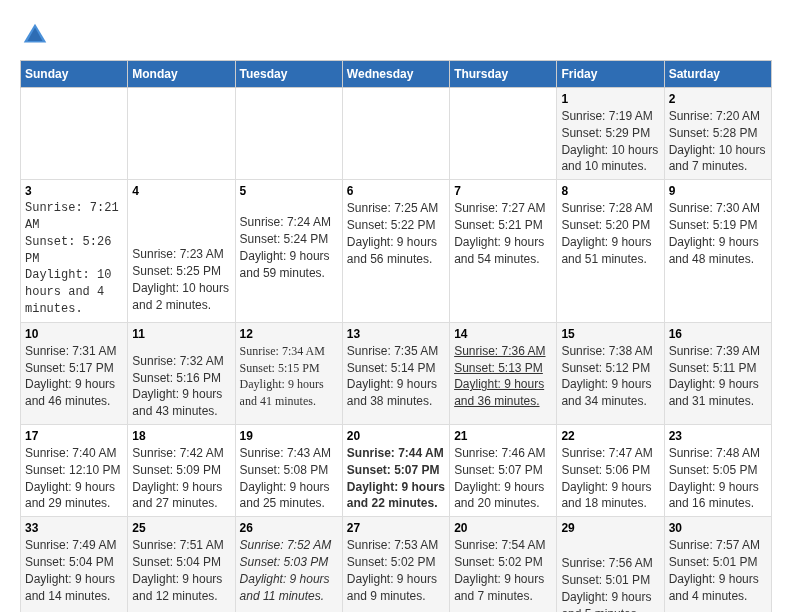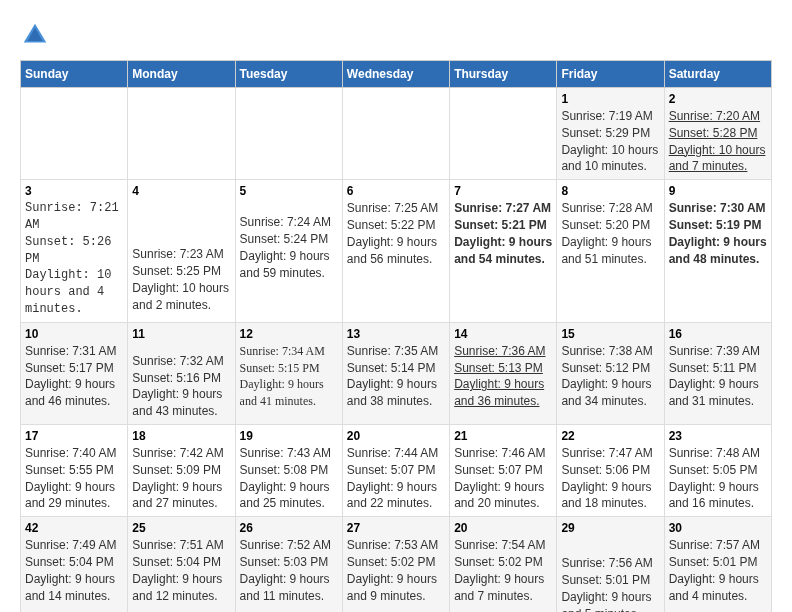--- a/index.html
+++ b/index.html
@@ -128,21 +128,21 @@
         <td class="empty"></td>
         <td class="empty"></td>
         <td>
           <div class="day-num">1</div>
           <div class="day-info" style="white-space: pre-line;">Sunrise: 7:19 AM
 Sunset: 5:29 PM
 Daylight: 10 hours and 10 minutes.</div>
         </td>
         <td>
           <div class="day-num">2</div>
-          <div class="day-info" style="white-space: pre-line; text-decoration: underline;">Sunrise: 7:20 AM
+          <div class="day-info" style="white-space: pre-line;">Sunrise: 7:20 AM
 Sunset: 5:28 PM
 Daylight: 10 hours and 7 minutes.</div>
         </td>
       </tr>
       <tr>
         <td>
           <div class="day-num">3</div>
           <div class="day-info" style="white-space: pre-line; font-family: Liberation Mono, monospace;">Sunrise: 7:21 AM
 Sunset: 5:26 PM
 Daylight: 10 hours and 4 minutes.</div>
@@ -160,33 +160,33 @@
 Daylight: 9 hours and 59 minutes.</div>
         </td>
         <td>
           <div class="day-num">6</div>
           <div class="day-info" style="white-space: pre-line;">Sunrise: 7:25 AM
 Sunset: 5:22 PM
 Daylight: 9 hours and 56 minutes.</div>
         </td>
         <td>
           <div class="day-num">7</div>
-          <div class="day-info" style="white-space: pre-line; font-weight: bold;">Sunrise: 7:27 AM
+          <div class="day-info" style="white-space: pre-line;">Sunrise: 7:27 AM
 Sunset: 5:21 PM
 Daylight: 9 hours and 54 minutes.</div>
         </td>
         <td>
           <div class="day-num">8</div>
           <div class="day-info" style="white-space: pre-line;">Sunrise: 7:28 AM
 Sunset: 5:20 PM
 Daylight: 9 hours and 51 minutes.</div>
         </td>
         <td>
           <div class="day-num">9</div>
-          <div class="day-info" style="white-space: pre-line; font-weight: bold;">Sunrise: 7:30 AM
+          <div class="day-info" style="white-space: pre-line;">Sunrise: 7:30 AM
 Sunset: 5:19 PM
 Daylight: 9 hours and 48 minutes.</div>
         </td>
       </tr>
       <tr>
         <td>
           <div class="day-num">10</div>
           <div class="day-info" style="white-space: pre-line;">Sunrise: 7:31 AM
 Sunset: 5:17 PM
 Daylight: 9 hours and 46 minutes.</div>
@@ -225,38 +225,38 @@
           <div class="day-num">16</div>
           <div class="day-info" style="white-space: pre-line;">Sunrise: 7:39 AM
 Sunset: 5:11 PM
 Daylight: 9 hours and 31 minutes.</div>
         </td>
       </tr>
       <tr>
         <td>
           <div class="day-num">17</div>
           <div class="day-info" style="white-space: pre-line;">Sunrise: 7:40 AM
-Sunset: 5:55 PM
+Sunset: 12:10 PM
 Daylight: 9 hours and 29 minutes.</div>
         </td>
         <td>
           <div class="day-num">18</div>
           <div class="day-info" style="white-space: pre-line;">Sunrise: 7:42 AM
 Sunset: 5:09 PM
 Daylight: 9 hours and 27 minutes.</div>
         </td>
         <td>
           <div class="day-num">19</div>
           <div class="day-info" style="white-space: pre-line;">Sunrise: 7:43 AM
 Sunset: 5:08 PM
 Daylight: 9 hours and 25 minutes.</div>
         </td>
         <td>
           <div class="day-num">20</div>
-          <div class="day-info" style="white-space: pre-line;">Sunrise: 7:44 AM
+          <div class="day-info" style="white-space: pre-line; font-weight: bold;">Sunrise: 7:44 AM
 Sunset: 5:07 PM
 Daylight: 9 hours and 22 minutes.</div>
         </td>
         <td>
           <div class="day-num">21</div>
           <div class="day-info" style="white-space: pre-line;">Sunrise: 7:46 AM
 Sunset: 5:07 PM
 Daylight: 9 hours and 20 minutes.</div>
         </td>
         <td>
@@ -267,34 +267,34 @@
         </td>
         <td>
           <div class="day-num">23</div>
           <div class="day-info" style="white-space: pre-line;">Sunrise: 7:48 AM
 Sunset: 5:05 PM
 Daylight: 9 hours and 16 minutes.</div>
         </td>
       </tr>
       <tr>
         <td>
-          <div class="day-num">42</div>
+          <div class="day-num">33</div>
           <div class="day-info" style="white-space: pre-line;">Sunrise: 7:49 AM
 Sunset: 5:04 PM
 Daylight: 9 hours and 14 minutes.</div>
         </td>
         <td>
           <div class="day-num">25</div>
           <div class="day-info" style="white-space: pre-line;">Sunrise: 7:51 AM
 Sunset: 5:04 PM
 Daylight: 9 hours and 12 minutes.</div>
         </td>
         <td>
           <div class="day-num">26</div>
-          <div class="day-info" style="white-space: pre-line;">Sunrise: 7:52 AM
+          <div class="day-info" style="white-space: pre-line; font-style: italic;">Sunrise: 7:52 AM
 Sunset: 5:03 PM
 Daylight: 9 hours and 11 minutes.</div>
         </td>
         <td>
           <div class="day-num">27</div>
           <div class="day-info" style="white-space: pre-line;">Sunrise: 7:53 AM
 Sunset: 5:02 PM
 Daylight: 9 hours and 9 minutes.</div>
         </td>
         <td>

